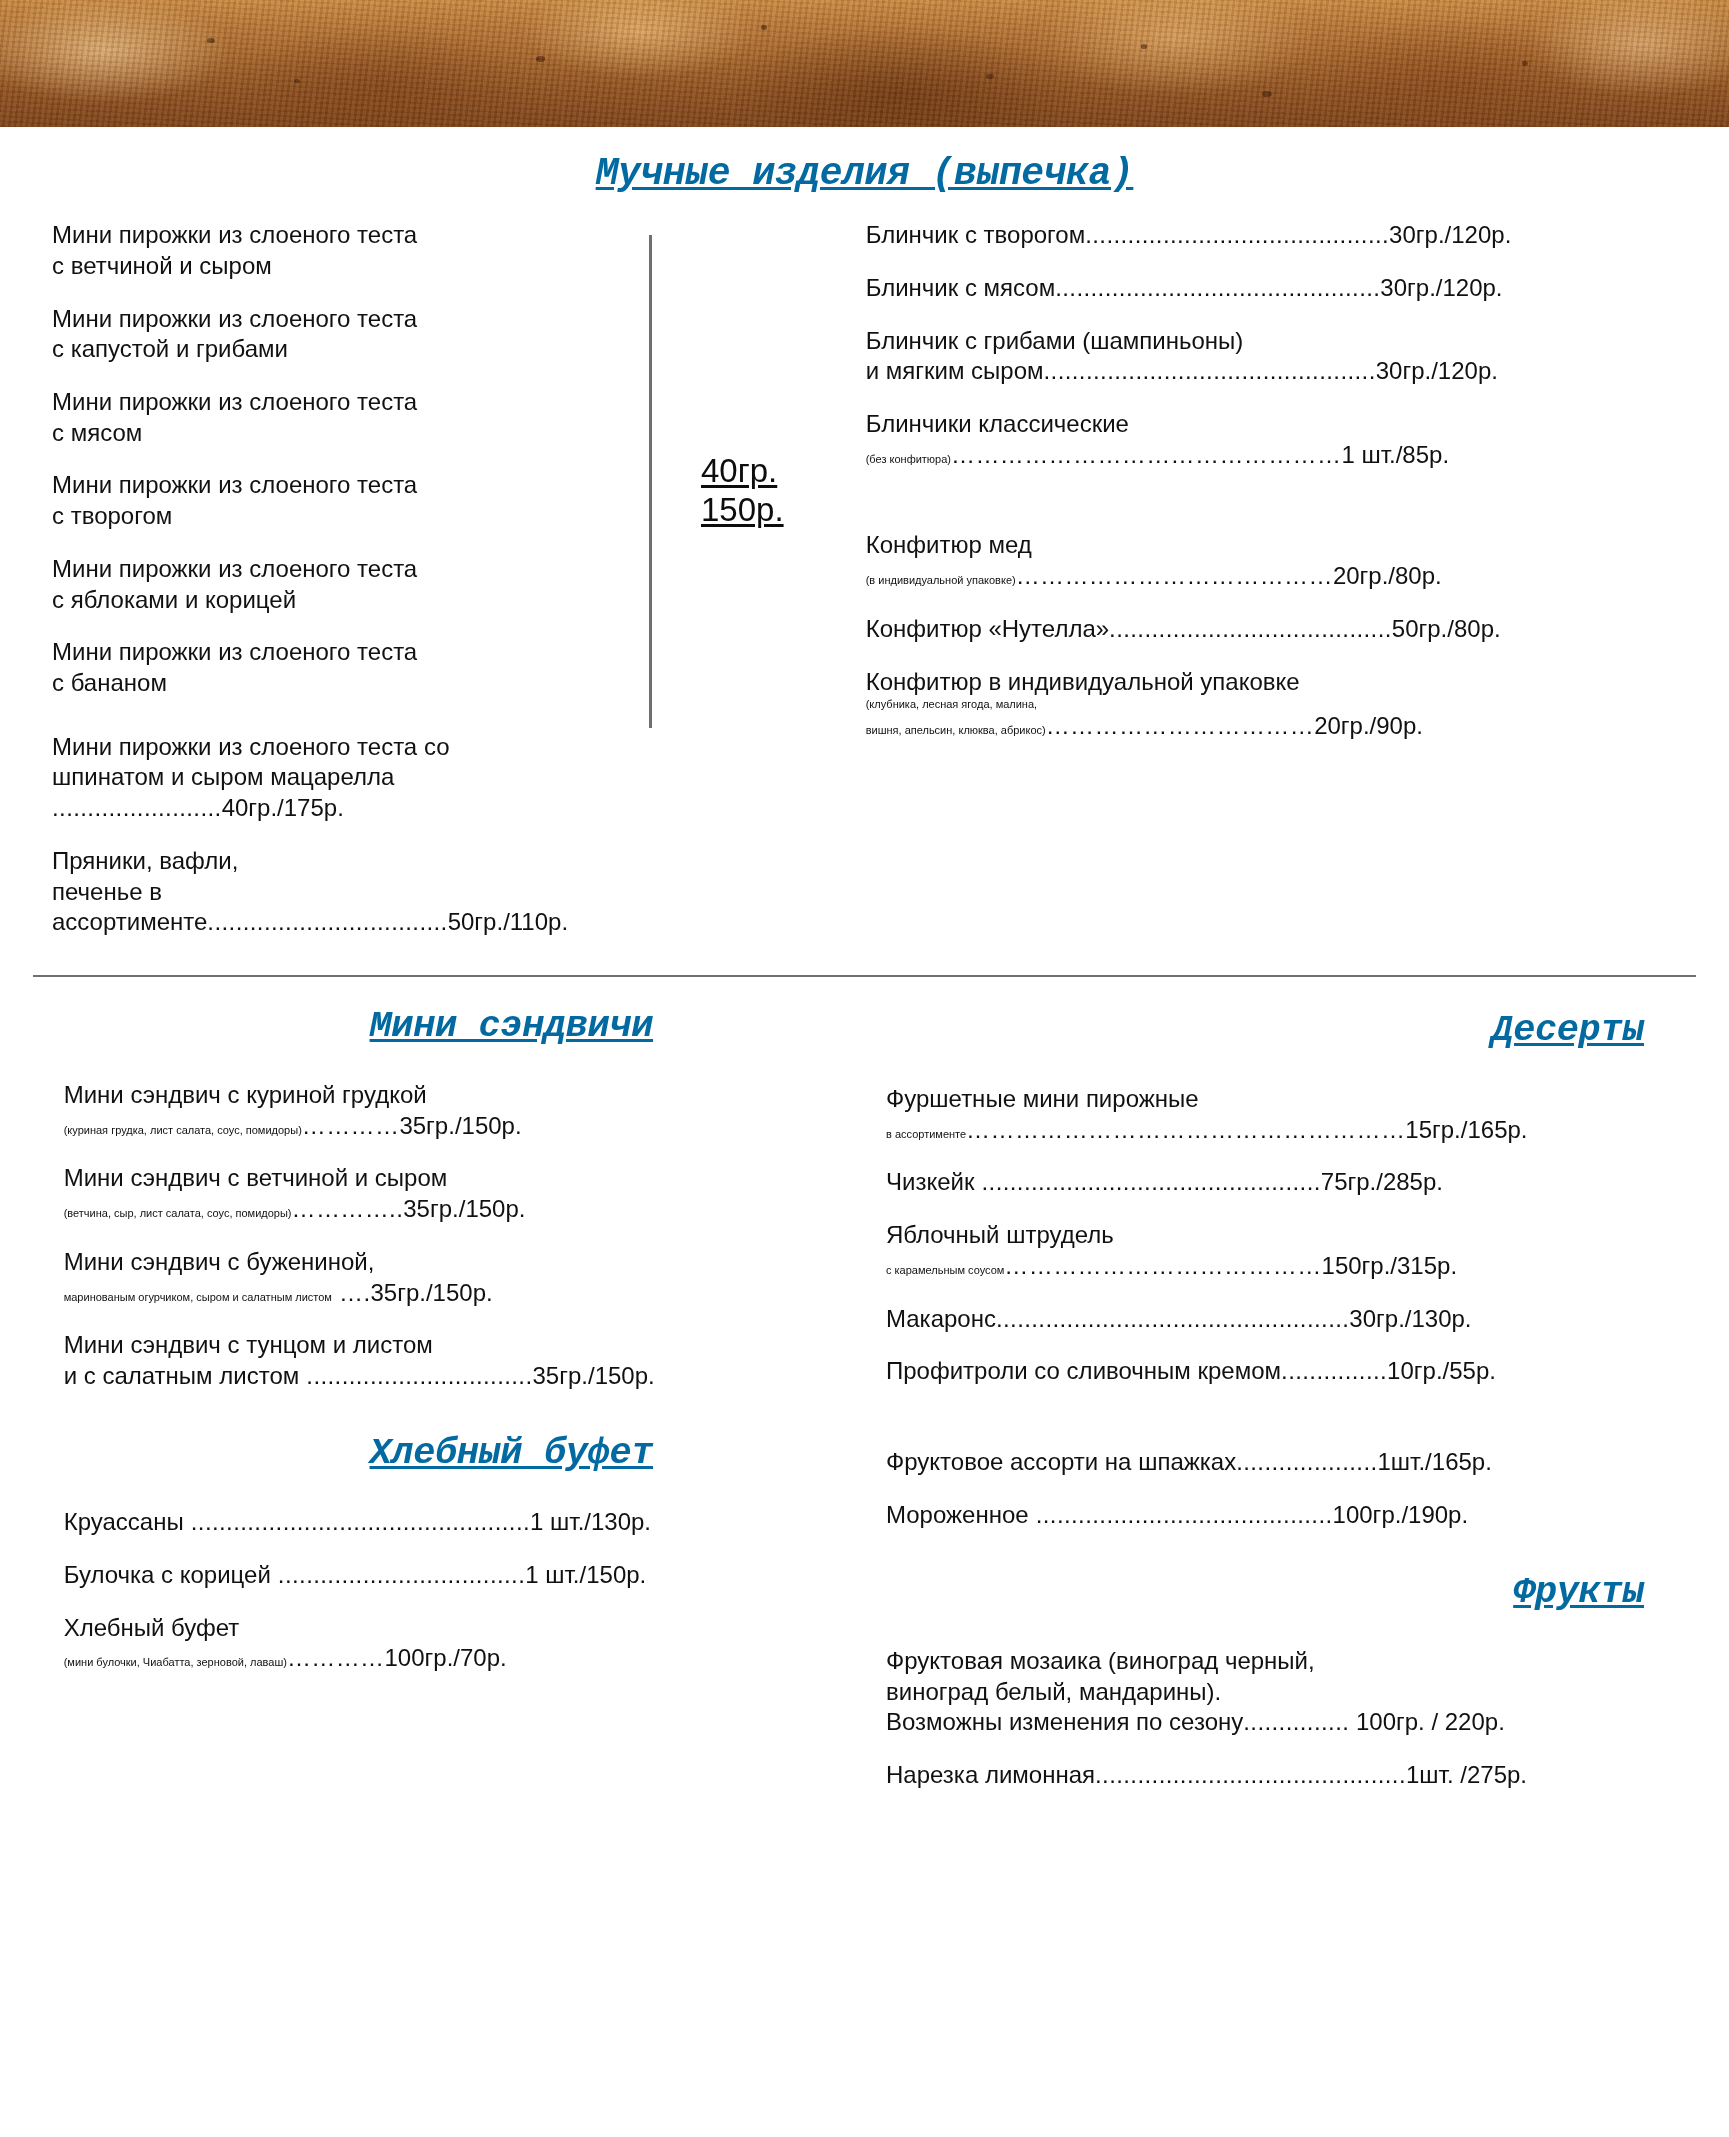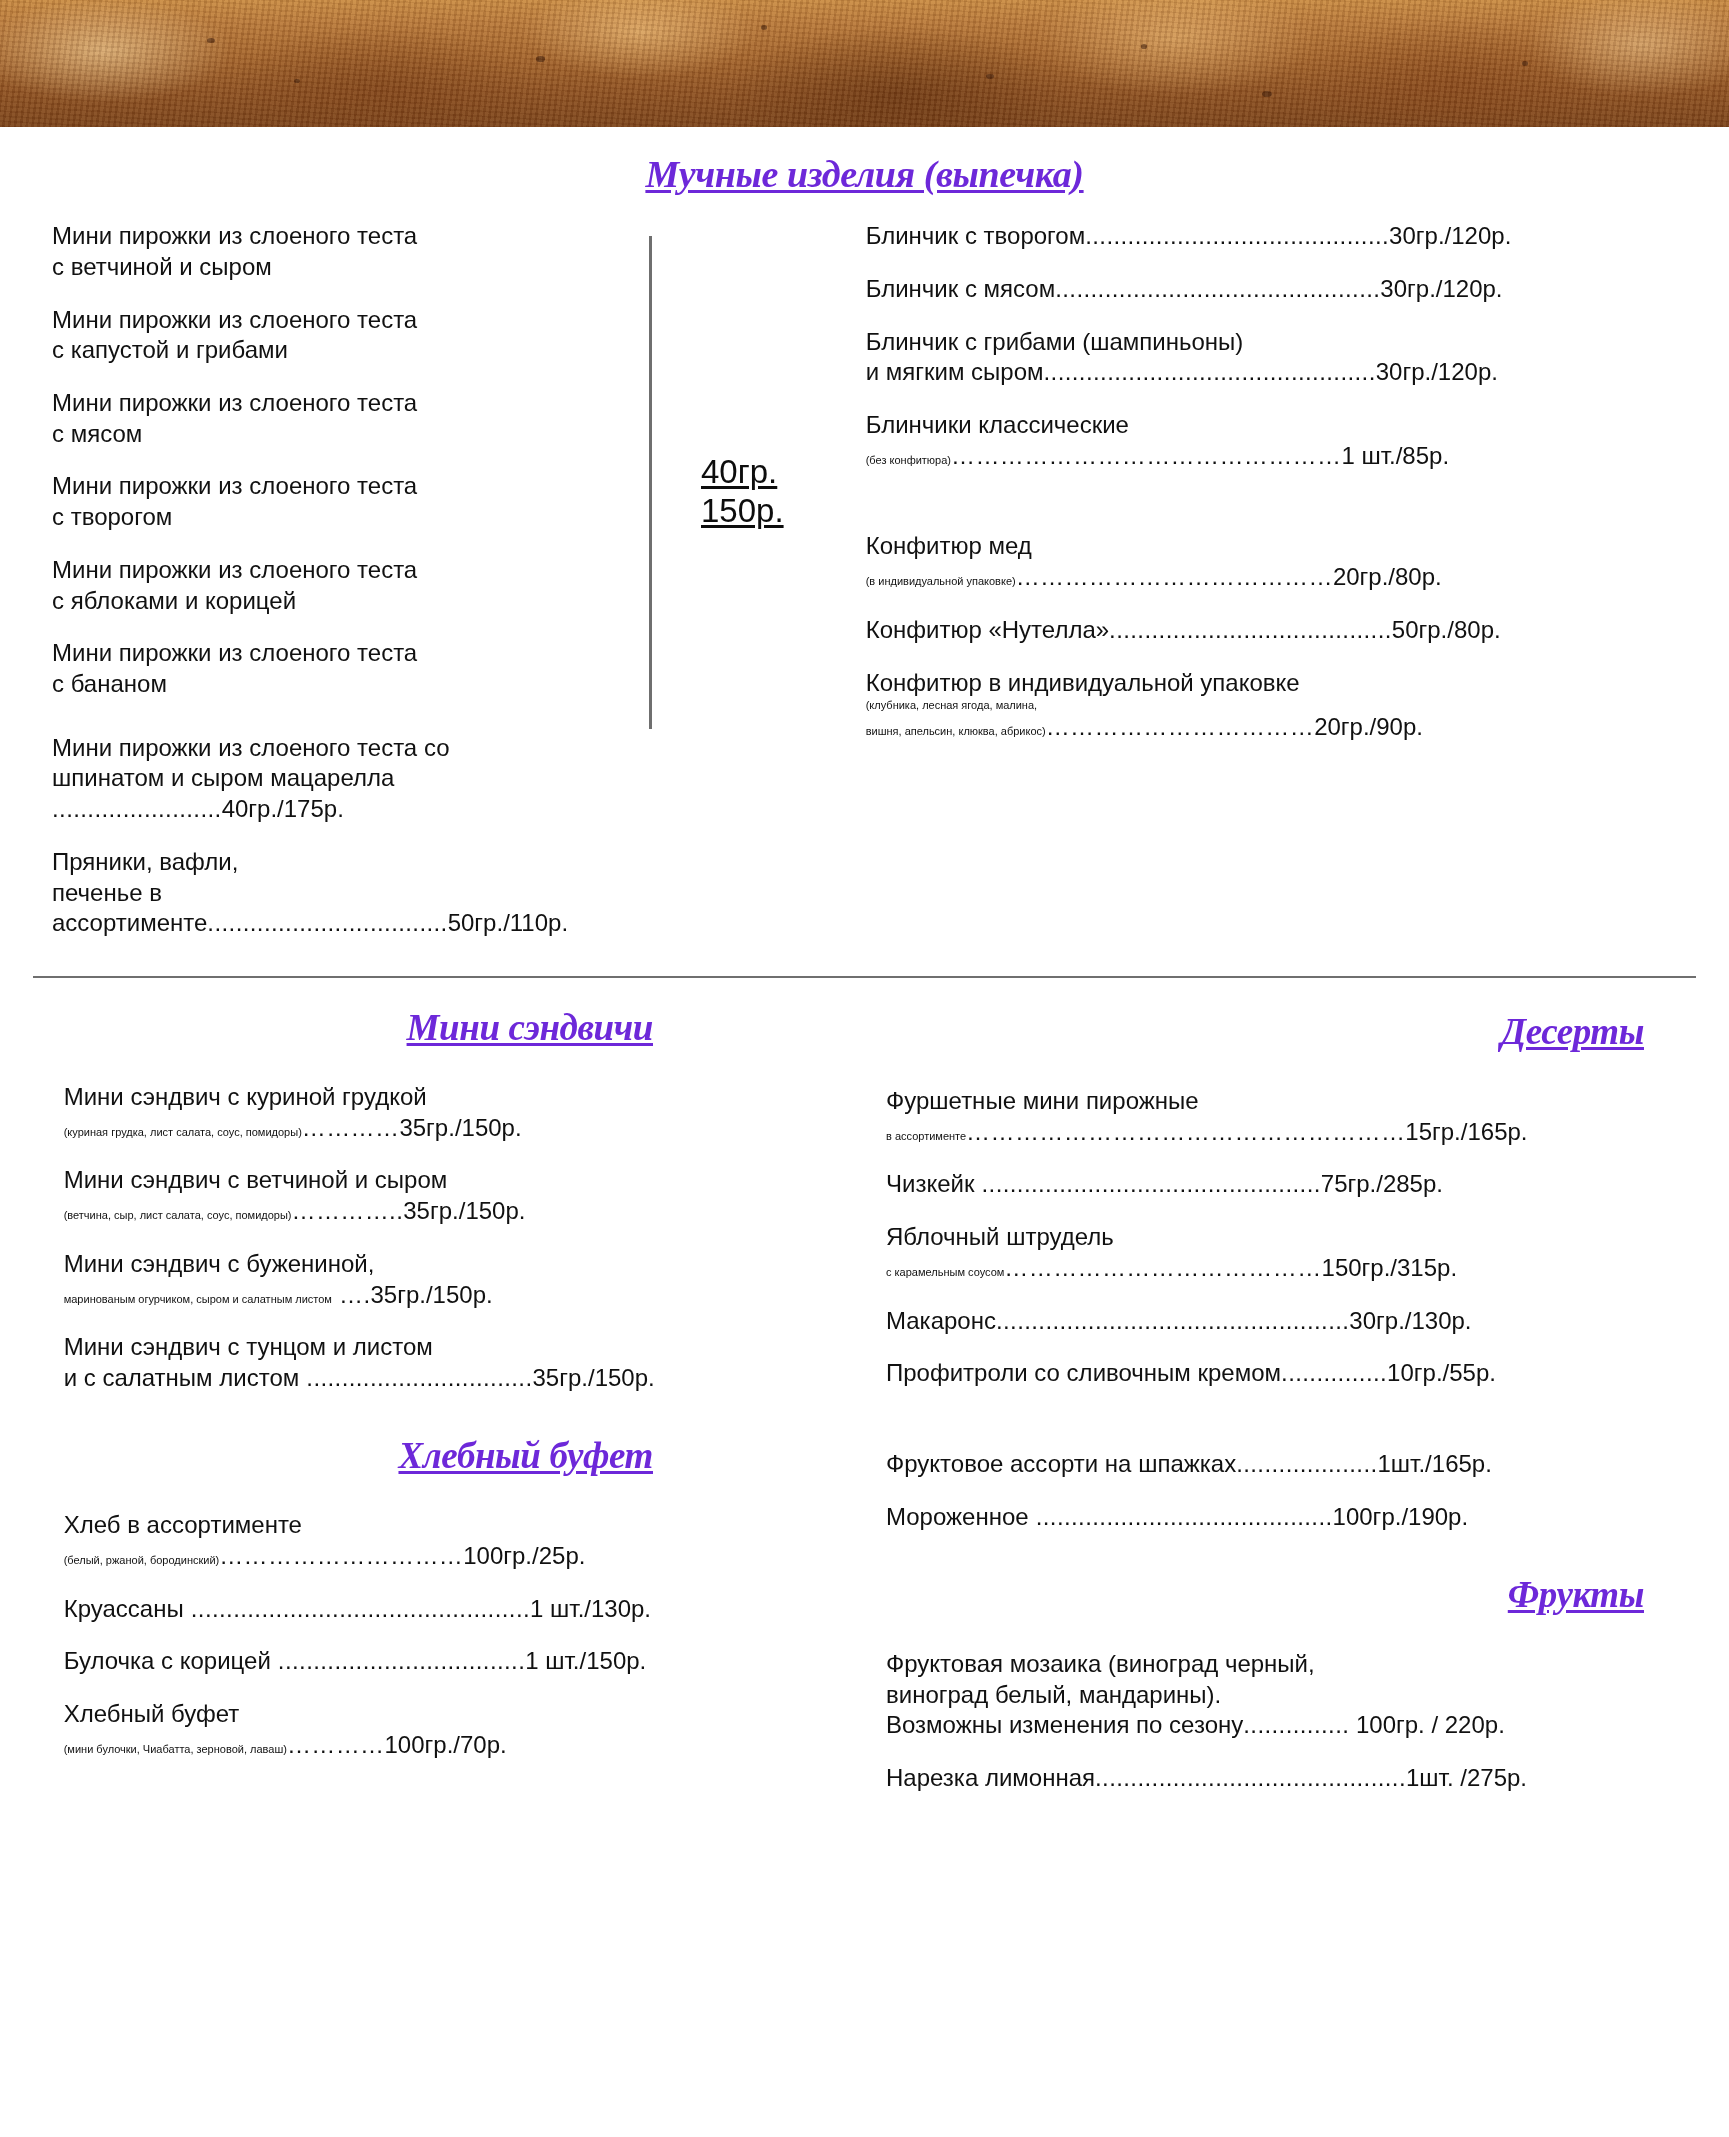--- a/index.html
+++ b/index.html
@@ -46,27 +46,27 @@
     opacity: .75;
   }
   .banner .speck {
     position: absolute;
     border-radius: 50%;
     background: rgba(55,22,5,.55);
   }
 
   
   .h-title {
-    font-family: Liberation Serif, serif;
+    font-family: Liberation Mono, monospace;
     font-weight: 700;
     font-style: italic;
     text-decoration: underline;
     text-underline-offset: 3.3px;
     letter-spacing: -0.4px;
-    color: #6d28d9;
+    color: #0369a1;
   }
   .section-head {
     text-align: right;
     font-size: 37px;
     margin: 0;
   }
   .main-head {
     text-align: center;
     font-size: 38px;
     margin: 0;
@@ -306,26 +306,20 @@
           <div class="name">
             <span>и с салатным листом</span><span class="dots"> ................................</span><span class="price">35гр./150р.</span>
           </div>
         </div>
       </div>
 
       <h2 class="h-title section-head" style="padding-top:18.4px;padding-right:200px">Хлебный буфет</h2>
 
       <div class="pad-t-40" style="padding-left:11.7px">
 
-        <div class="item">
-          <div class="name">Хлеб в ассортименте</div>
-          <div>
-            <span class="sub">(белый, ржаной, бородинский)</span><span class="name dots">…………………………</span><span class="name price">100гр./25р.</span>
-          </div>
-        </div>
 
         <div class="item">
           <div class="name">
             <span>Круассаны</span><span class="dots"> ................................................</span><span class="price">1 шт./130р.</span>
           </div>
         </div>
 
         <div class="item">
           <div class="name">
             <span>Булочка с корицей</span><span class="dots"> ...................................</span><span class="price">1 шт./150р.</span>

